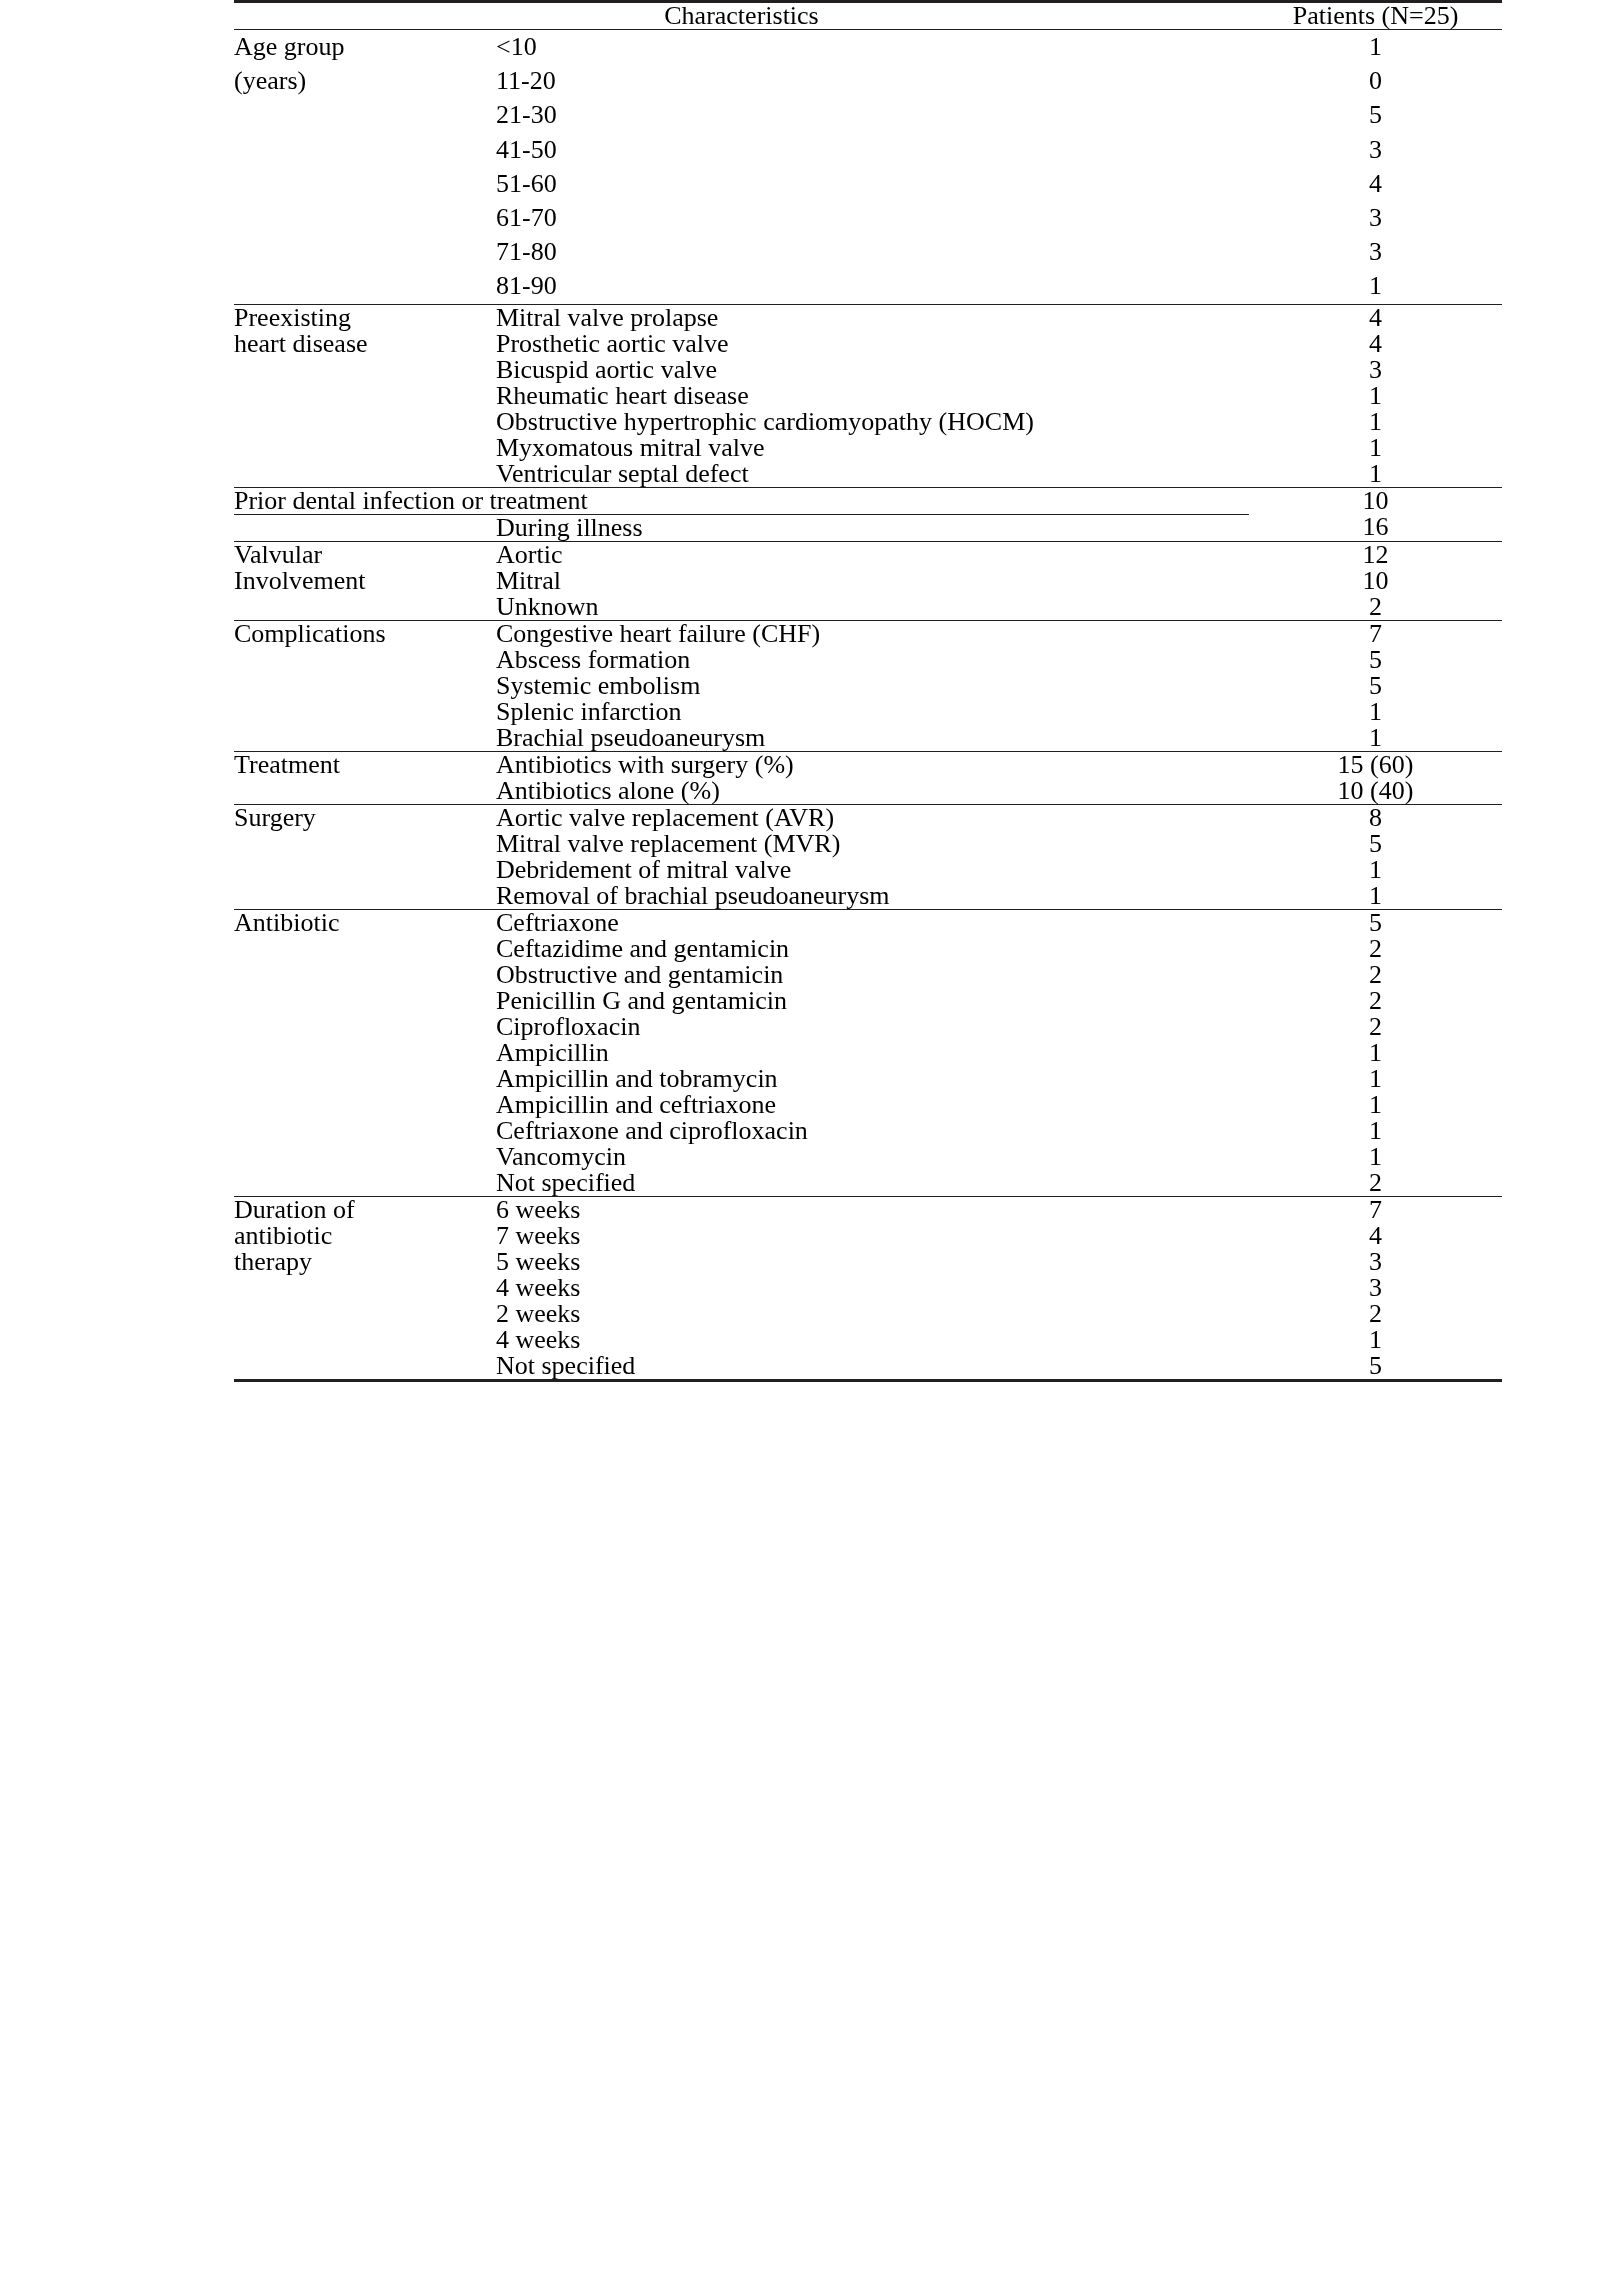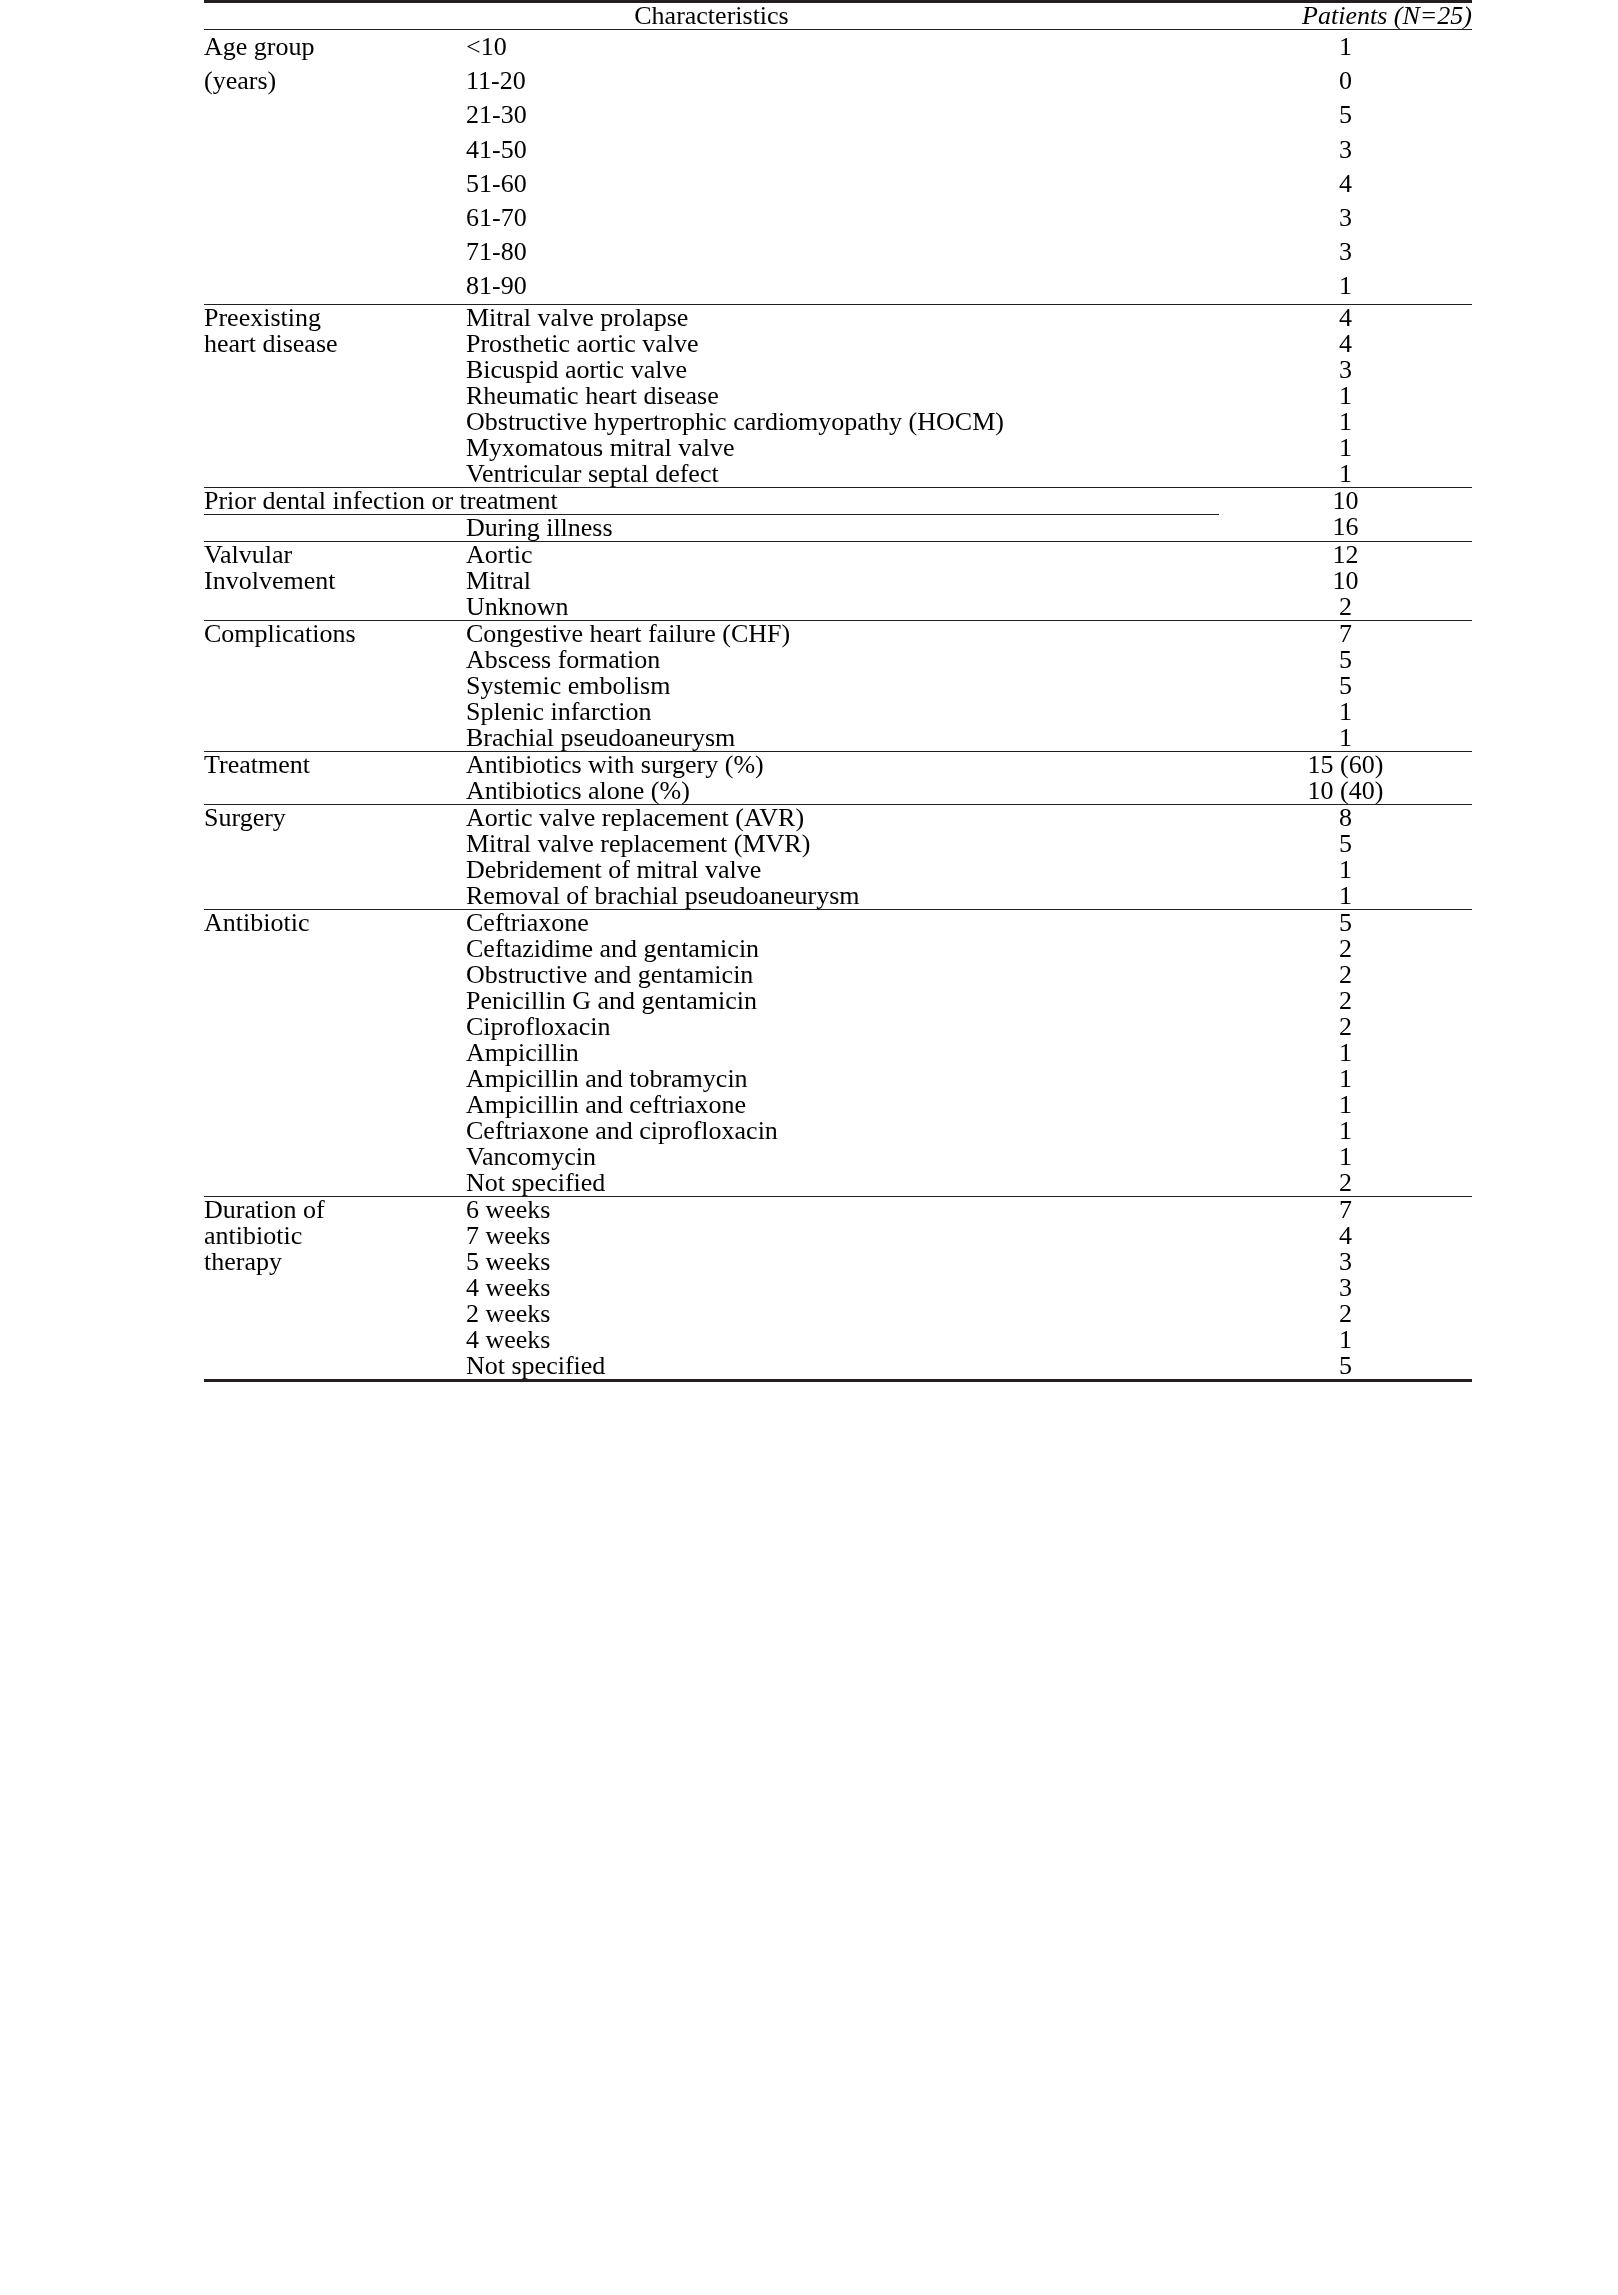--- a/index.html
+++ b/index.html
@@ -16,21 +16,21 @@
   }
   .page {
     position: relative;
     width: 1619px;
     height: 2361px;
     box-sizing: border-box;
     padding: 0;
   }
   .table-wrap {
     position: absolute;
-    left: 204px;
+    left: 234px;
     top: 0px;
     width: 1267px;
   }
   table.main {
     border-collapse: collapse;
     width: 1267px;
     table-layout: fixed;
     font-size: 26px;
     line-height: 1.0;
   }
@@ -55,22 +55,21 @@
     border-bottom: 3.2px solid #231f20;
   }
   .hdr td {
     padding-top: 6.4px;
     padding-bottom: 8.3px;
   }
   .hdr .h-char {
     text-align: center;
   }
   .hdr .h-pat {
-    text-align: right;
-    font-style: italic;
+    text-align: center;
   }
   .cell-cat {
     padding-left: 10px;
     padding-top: 6px;
     padding-bottom: 6px;
     white-space: nowrap;
   }
   .cell-item {
     padding-top: 6px;
     padding-bottom: 6px;

